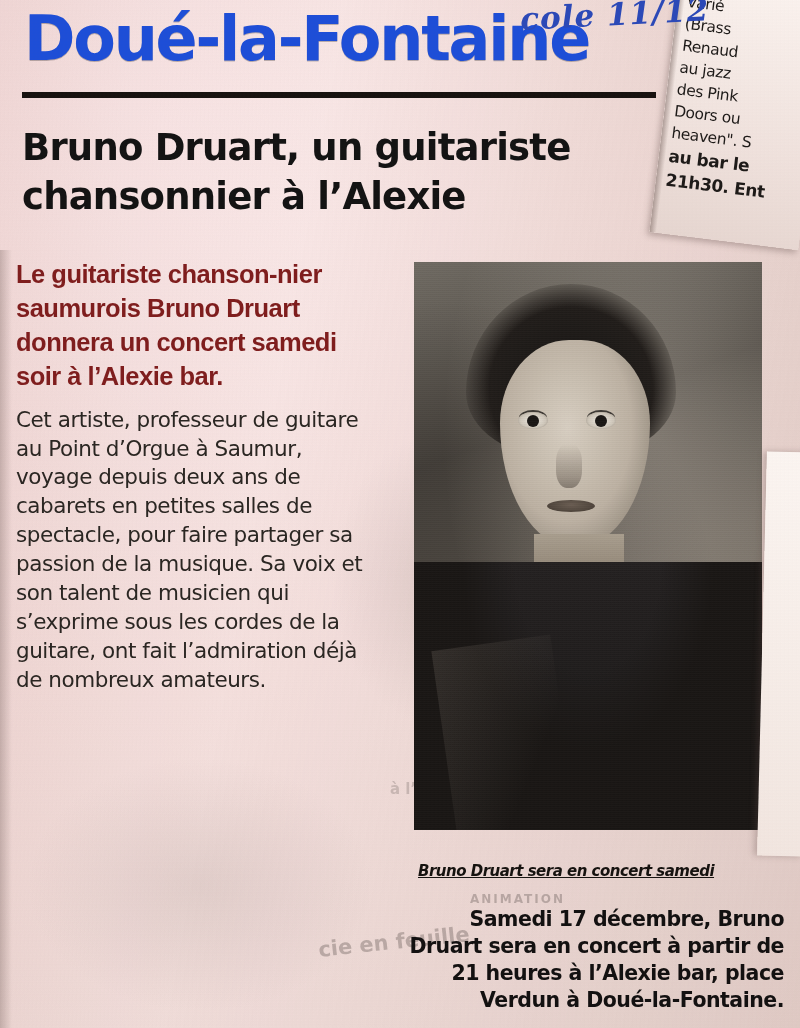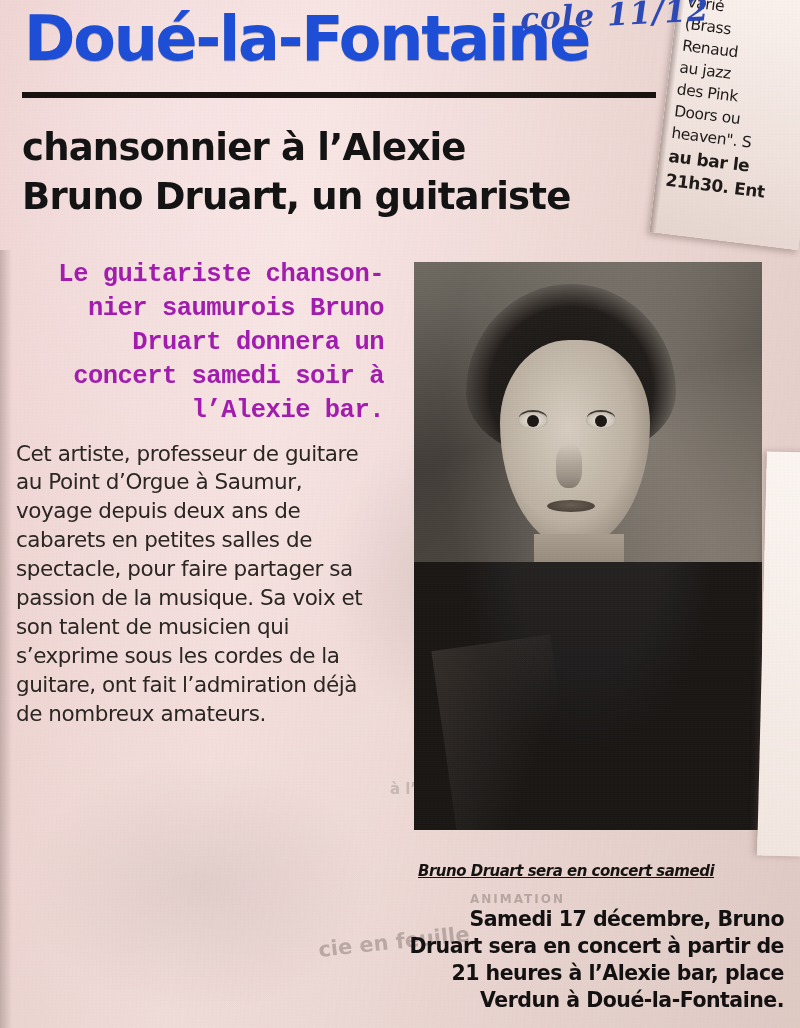--- a/index.html
+++ b/index.html
@@ -91,28 +91,27 @@
   }
 
   
   .left-col {
     position: absolute;
     left: 16px;
     top: 258px;
     width: 368px;
   }
   .standfirst {
-    font-family: Liberation Mono, monospace;
+    font-family: Liberation Sans, sans-serif;
     font-weight: bold;
     font-size: 25.5px;
     line-height: 1.33;
     letter-spacing: -0.5px;
-    color: #a21caf;
+    color: #7f1d1d;
     margin: 0 0 12px 0;
-    text-align: right;
   }
   .body-text p {
     font-family: "DejaVu Sans", sans-serif;
     font-size: 21.5px;
     line-height: 1.345;
     letter-spacing: -0.45px;
     color: #2a2622;
     margin: 0;
   }
   .body-text p + p { margin-top: 6px; }
@@ -333,22 +332,22 @@
   <div class="smudge-2"></div>
 
   <div class="ghost ghost-3">à l’an</div>
   <div class="ghost ghost-1">cie en feuille</div>
   <div class="ghost ghost-2">ANIMATION</div>
 
   <div class="masthead">Doué-la-Fontaine</div>
   <div class="masthead-rule"></div>
 
   <div class="headline">
+    <div>Bruno Druart, un guitariste</div>
     <div>chansonnier à l’Alexie</div>
-    <div>Bruno Druart, un guitariste</div>
   </div>
 
   <div class="left-col">
     <p class="standfirst">Le guitariste chanson-nier saumurois Bruno Druart donnera un concert samedi soir à l’Alexie bar.</p>
     <div class="body-text">
       <p>Cet artiste, professeur de guitare au Point d’Orgue à Saumur, voyage depuis deux ans de cabarets en petites salles de spectacle, pour faire partager sa passion de la musique. Sa voix et son talent de musicien qui s’exprime sous les cordes de la guitare, ont fait l’admiration déjà de nombreux amateurs.</p>
     </div>
   </div>
 
   <div class="photo-wrap">

